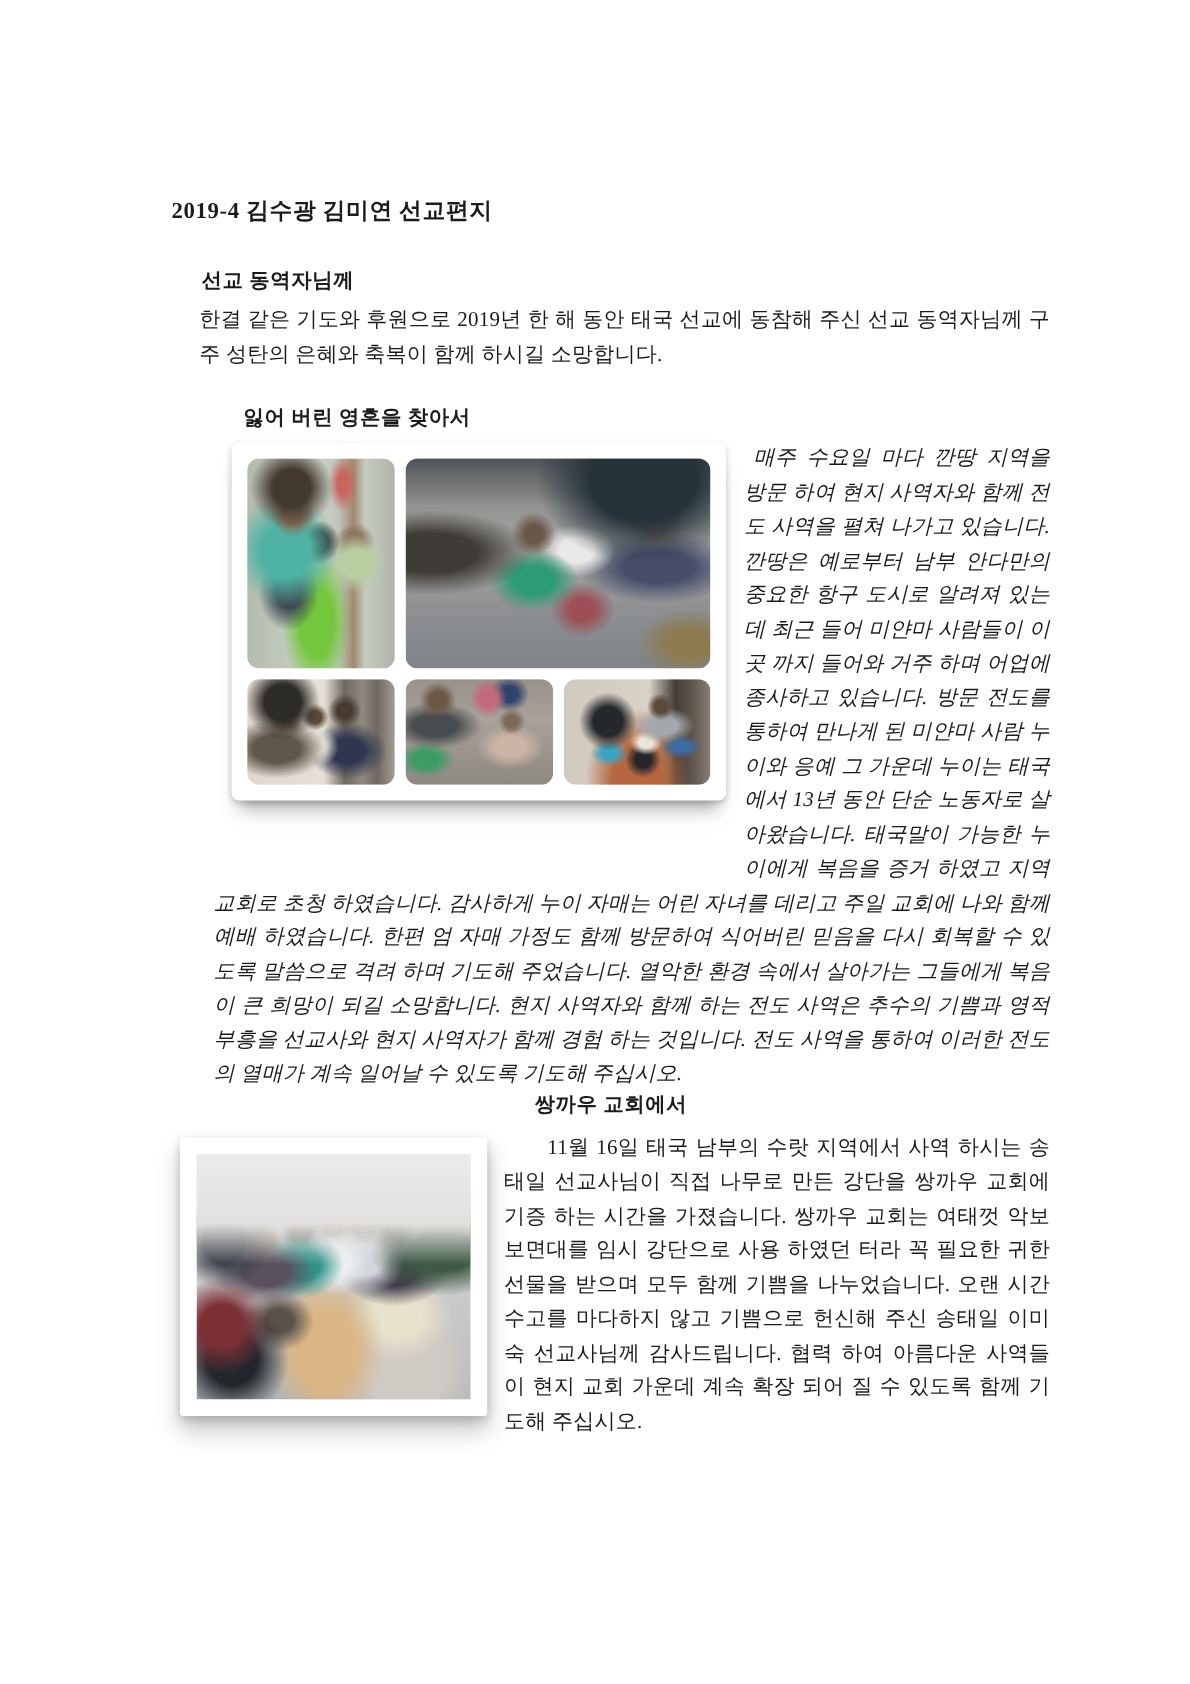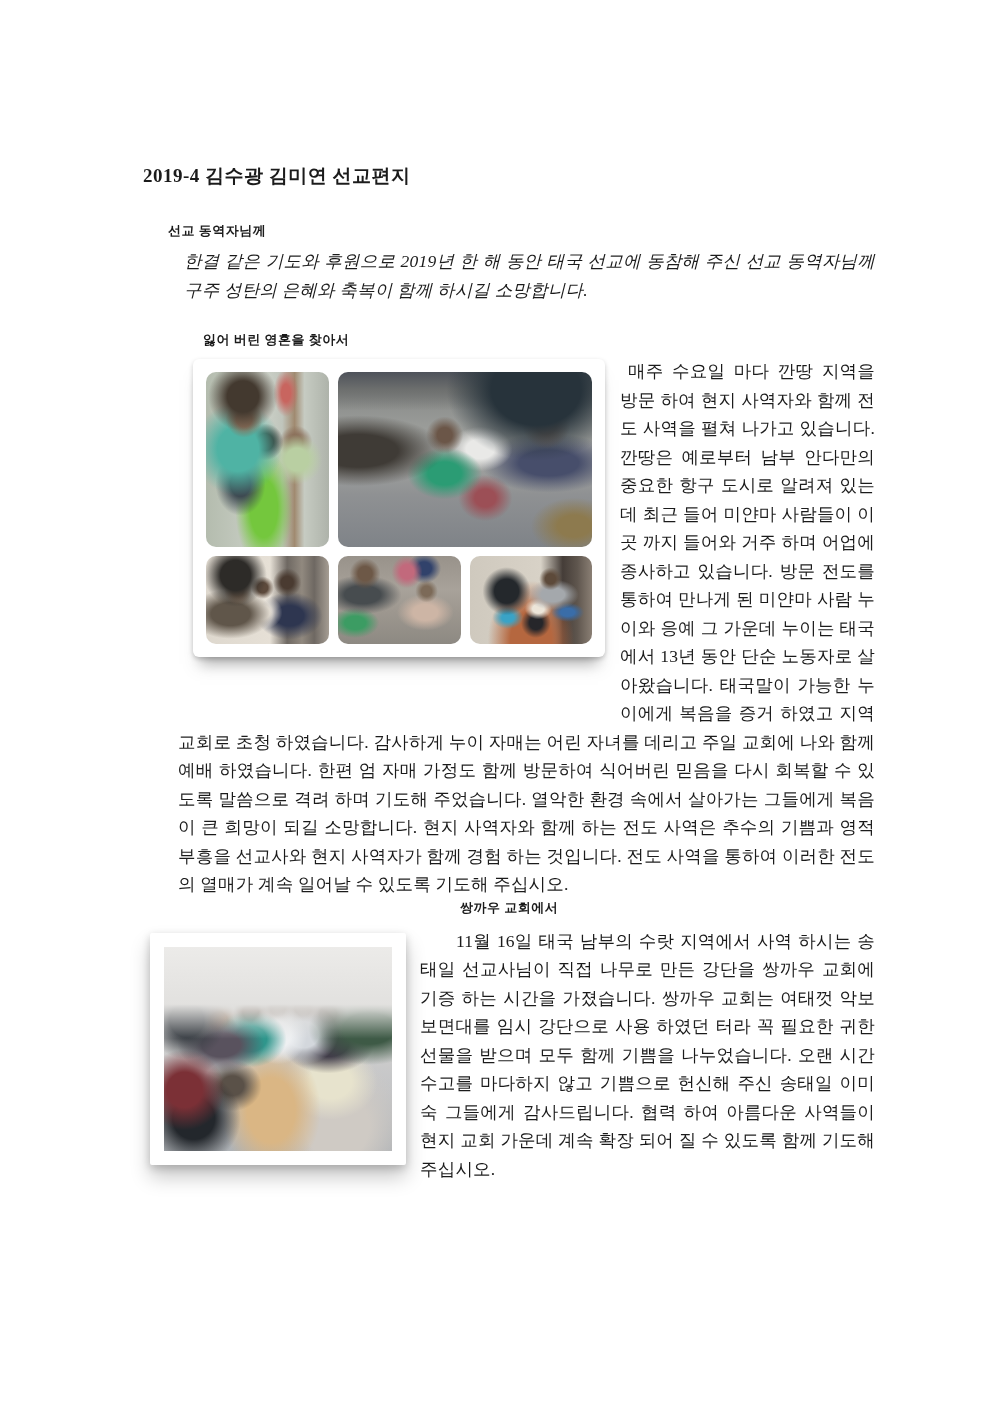--- a/index.html
+++ b/index.html
@@ -22,41 +22,41 @@
     padding: 163px 117px 40px 143px;
     background: #ffffff;
   }
   .doc-title {
     font-size: 19px;
     font-weight: 700;
     letter-spacing: 0.5px;
     margin: 0;
   }
   .subheading {
-    font-size: 13px;
+    font-size: 17px;
     font-weight: 700;
     margin: 0 0 0 25px;
     letter-spacing: 0.5px;
   }
   .subheading.centered {
     text-align: center;
     margin-left: 0;
   }
   .bodytext {
     font-size: 17.5px;
     line-height: 28.5px;
     text-align: justify;
     margin: 0;
     letter-spacing: 0.2px;
   }
   .greeting-block { margin-top: 33px; }
-  .greeting-block .bodytext { margin-left: 41px; margin-top: 7px; font-style: italic; }
+  .greeting-block .bodytext { margin-left: 23px; margin-top: 7px; }
 
   .section-lost { margin-top: 27px; margin-left: 35px; }
-  .sec-flow { margin-top: 8px; }
+  .sec-flow { margin-top: 8px; font-style: italic; }
   .sec-flow::after { content: ""; display: block; clear: both; }
 
   
   .collage-card {
     float: left;
     box-sizing: border-box;
     width: 412px;
     margin: 2px 15px 57px 15px;
     padding: 13px;
     background: #ffffff;
@@ -214,16 +214,16 @@
       <p class="bodytext lost-paragraph">매주 수요일 마다 깐땅 지역을 방문 하여 현지 사역자와 함께 전도 사역을 펼쳐 나가고 있습니다. 깐땅은 예로부터 남부 안다만의 중요한 항구 도시로 알려져 있는데 최근 들어 미얀마 사람들이 이곳 까지 들어와 거주 하며 어업에 종사하고 있습니다. 방문 전도를 통하여 만나게 된 미얀마 사람 누이와 응예 그 가운데 누이는 태국에서 13년 동안 단순 노동자로 살아왔습니다. 태국말이 가능한 누이에게 복음을 증거 하였고 지역 교회로 초청 하였습니다. 감사하게 누이 자매는 어린 자녀를 데리고 주일 교회에 나와 함께 예배 하였습니다.  한편 엄 자매 가정도 함께 방문하여 식어버린 믿음을 다시 회복할 수 있도록 말씀으로 격려 하며 기도해 주었습니다. 열악한 환경 속에서 살아가는 그들에게 복음이 큰 희망이 되길 소망합니다. 현지 사역자와 함께 하는 전도 사역은 추수의 기쁨과 영적 부흥을 선교사와 현지 사역자가 함께 경험 하는 것입니다. 전도 사역을 통하여 이러한 전도의 열매가 계속 일어날 수 있도록 기도해 주십시오.</p>
     </div>
   </div>
 
   <h2 class="subheading centered section-sangkau-heading">쌍까우 교회에서</h2>
 
   <div class="section-sangkau-body">
     <div class="photo-frame">
       <div class="ph-f"></div>
     </div>
-    <p class="bodytext sangkau-paragraph">11월 16일 태국 남부의 수랏 지역에서 사역 하시는 송태일 선교사님이 직접 나무로 만든 강단을 쌍까우 교회에 기증 하는 시간을 가졌습니다. 쌍까우 교회는 여태껏 악보 보면대를 임시 강단으로 사용 하였던 터라 꼭 필요한 귀한 선물을 받으며 모두 함께 기쁨을 나누었습니다. 오랜 시간 수고를 마다하지 않고 기쁨으로 헌신해 주신 송태일 이미숙 그들에게 감사드립니다. 협력 하여 아름다운 사역들이 현지 교회 가운데 계속 확장 되어 질 수 있도록 함께 기도해 주십시오.</p>
+    <p class="bodytext sangkau-paragraph">11월 16일 태국 남부의 수랏 지역에서 사역 하시는 송태일 선교사님이 직접 나무로 만든 강단을 쌍까우 교회에 기증 하는 시간을 가졌습니다. 쌍까우 교회는 여태껏 악보 보면대를 임시 강단으로 사용 하였던 터라 꼭 필요한 귀한 선물을 받으며 모두 함께 기쁨을 나누었습니다. 오랜 시간 수고를 마다하지 않고 기쁨으로 헌신해 주신 송태일 이미숙 선교사님께 감사드립니다. 협력 하여 아름다운 사역들이 현지 교회 가운데 계속 확장 되어 질 수 있도록 함께 기도해 주십시오.</p>
   </div>
 
 </div>
 
 </body></html>

